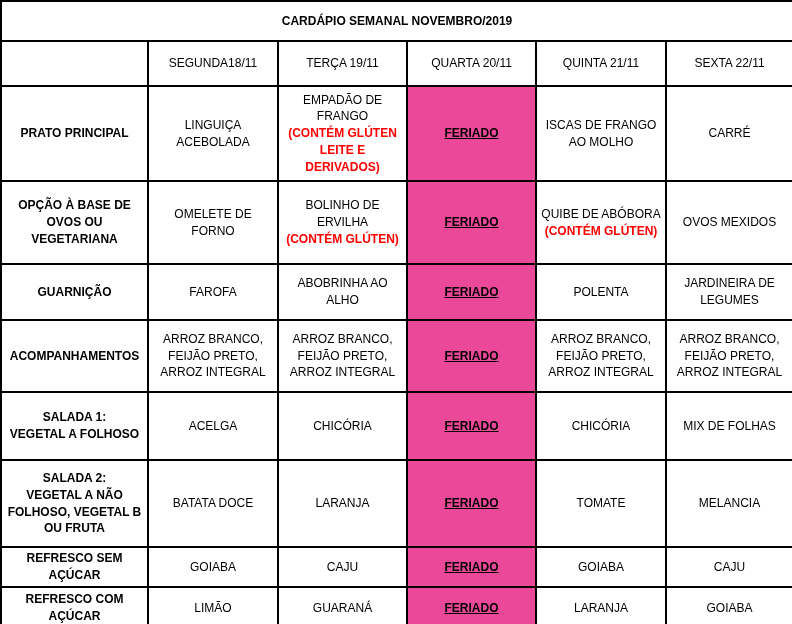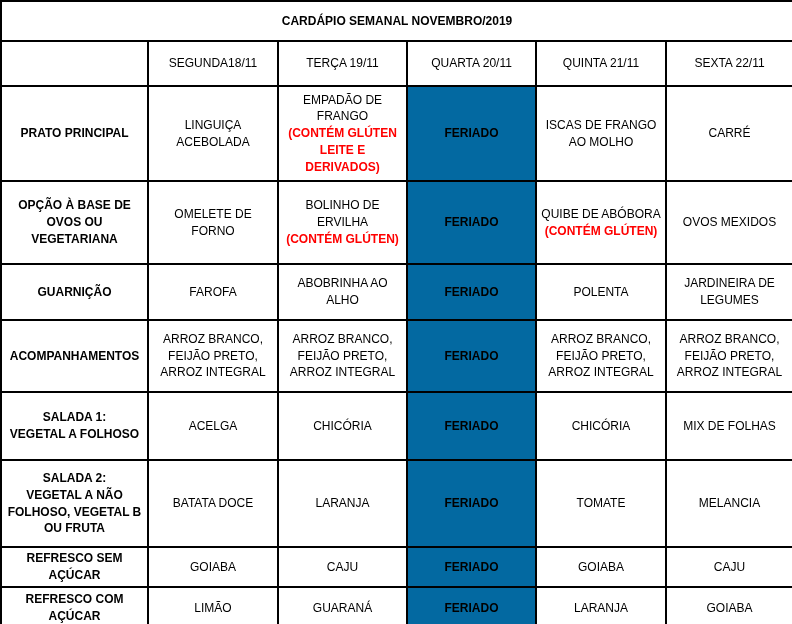--- a/index.html
+++ b/index.html
@@ -34,21 +34,22 @@
   }
   .row-label {
     font-weight: bold;
     font-size: 12.5px;
   }
   .cell-text, .note {
     display: block;
     white-space: pre-line;
   }
   .holiday {
-    background: #0369a1;
+    background: #ec4899;
+    text-decoration: underline;
   }
   .holiday .cell-text {
     font-weight: bold;
   }
   .note {
     color: #ff0000;
     font-weight: bold;
   }
 </style>
 </head>

